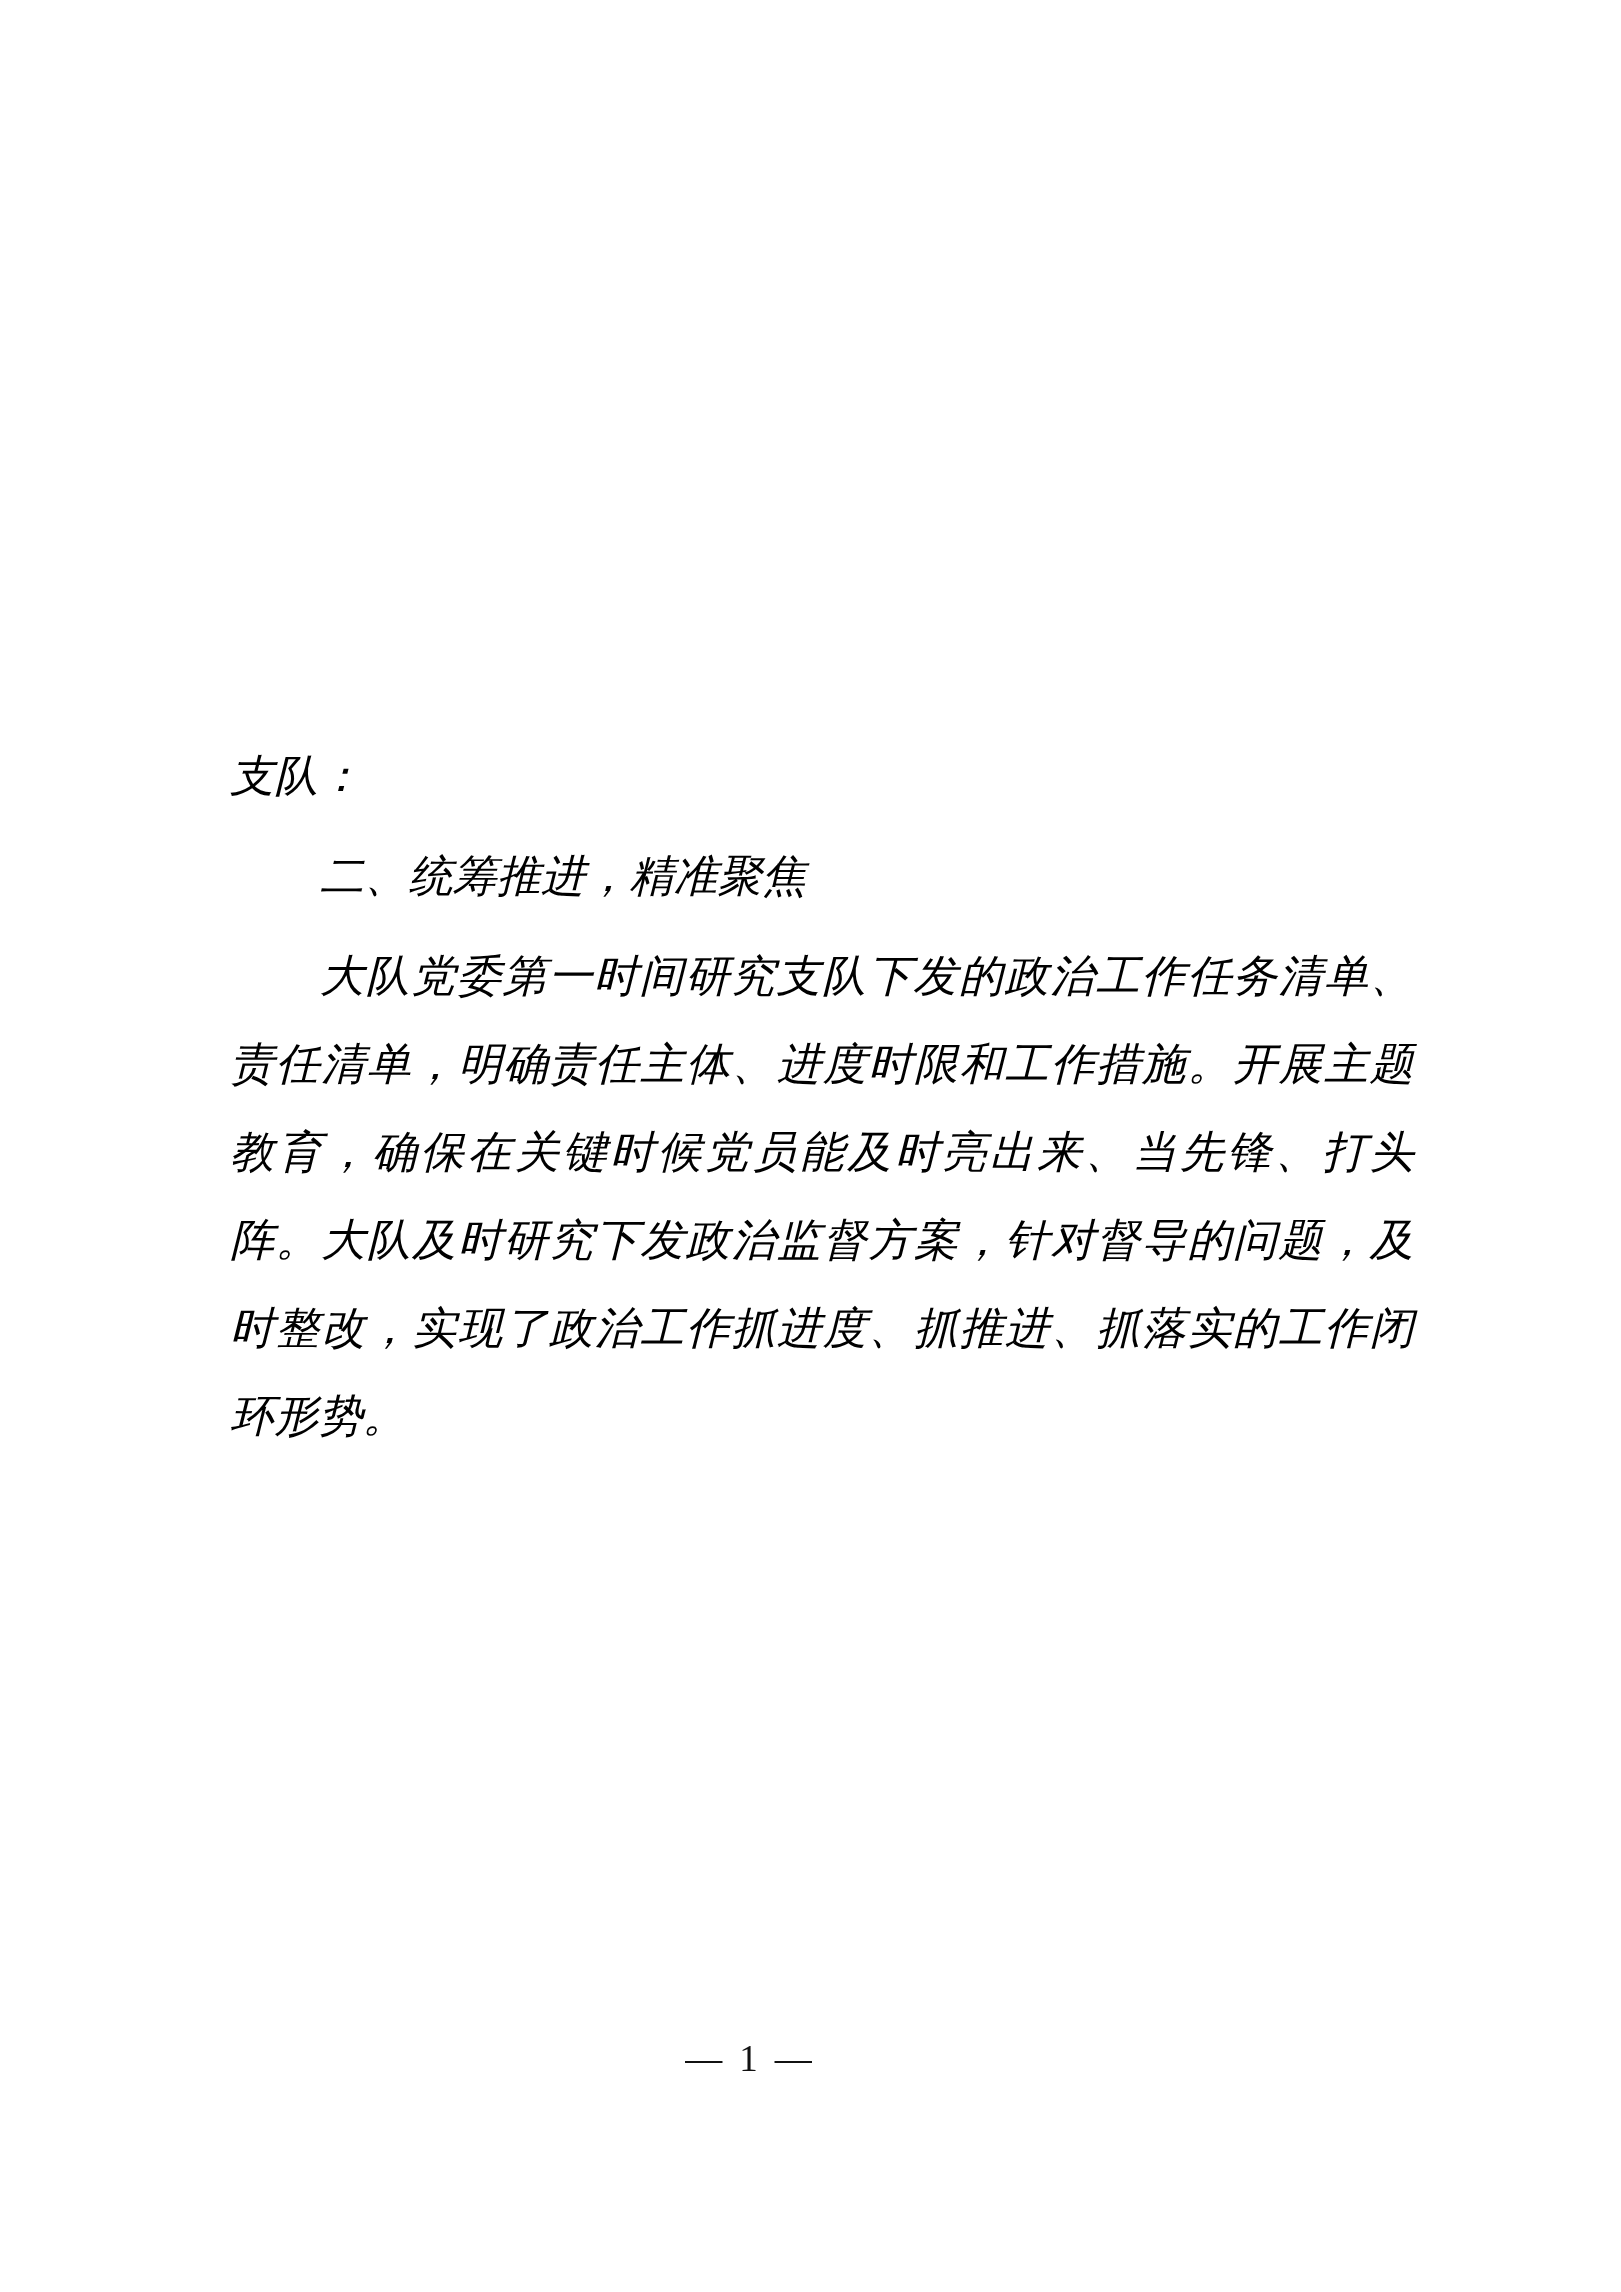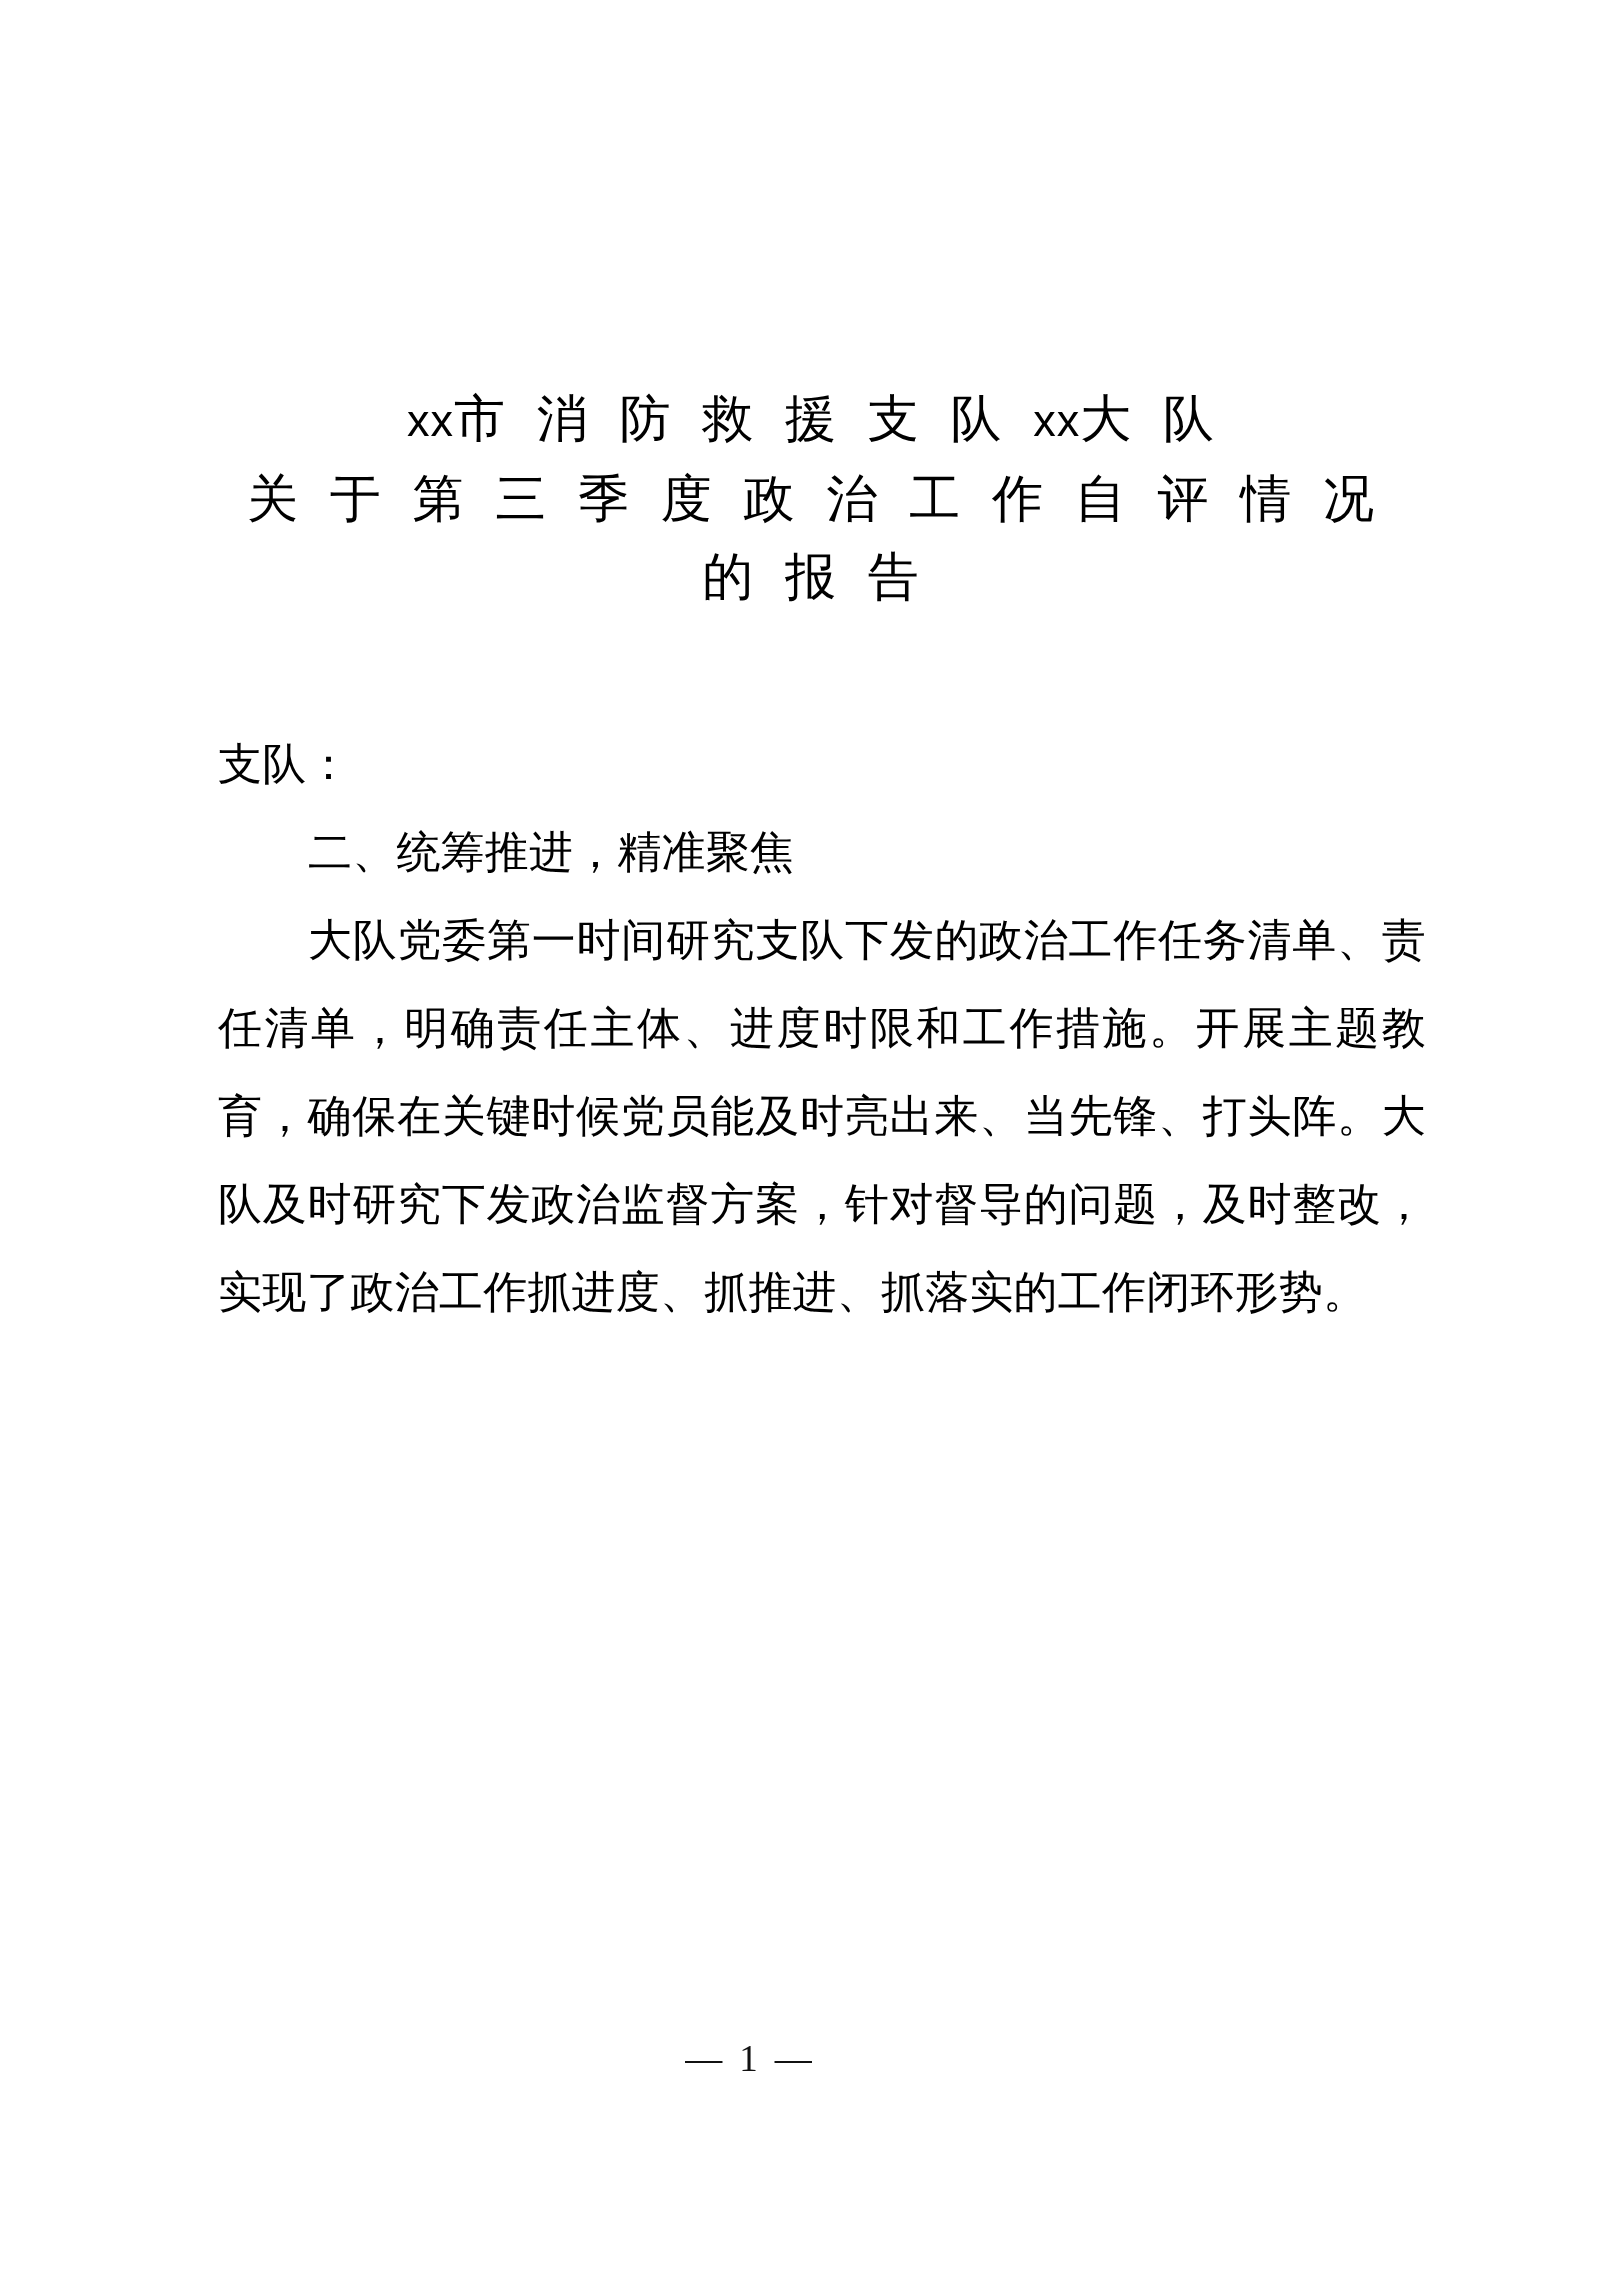--- a/index.html
+++ b/index.html
@@ -56,22 +56,23 @@
     width: 1208px;
   }
   .para {
     font-family: "Liberation Sans", "DejaVu Sans", sans-serif;
     font-size: 44px;
     line-height: 88px;
     color: #000000;
     text-align: justify;
     text-justify: inter-character;
     letter-spacing: 0.2px;
-    margin: 0;
+    margin: 12px;
     word-break: break-all;
+    font-style: italic;
   }
   .para.indent {
     text-indent: 90px;
   }
   .para .lat {
     font-family: "Liberation Serif", "DejaVu Serif", serif;
     font-size: 39px;
     letter-spacing: 0.5px;
     padding: 0 3.9px;
   }
@@ -91,27 +92,20 @@
     color: #111111;
     letter-spacing: 3.9px;
     white-space: nowrap;
   }
 </style>
 </head>
 <body>
 
 <div class="page">
 
-  <div class="doc-title">
-    <div class="title-line">
-      <span class="lat">xx</span><span>市 消 防 救 援 支 队 </span><span class="lat">xx</span><span>大 队</span>
-    </div>
-    <div class="title-line">关 于 第 三 季 度 政 治 工 作 自 评 情 况</div>
-    <div class="title-line">的 报 告</div>
-  </div>
 
   <div class="doc-body">
 
     <p class="para">支队：</p>
 
 
 
     <p class="para indent">二、统筹推进，精准聚焦</p>
 
     <p class="para indent">大队党委第一时间研究支队下发的政治工作任务清单、责任清单，明确责任主体、进度时限和工作措施。开展主题教育，确保在关键时候党员能及时亮出来、当先锋、打头阵。大队及时研究下发政治监督方案，针对督导的问题，及时整改，实现了政治工作抓进度、抓推进、抓落实的工作闭环形势。</p>

